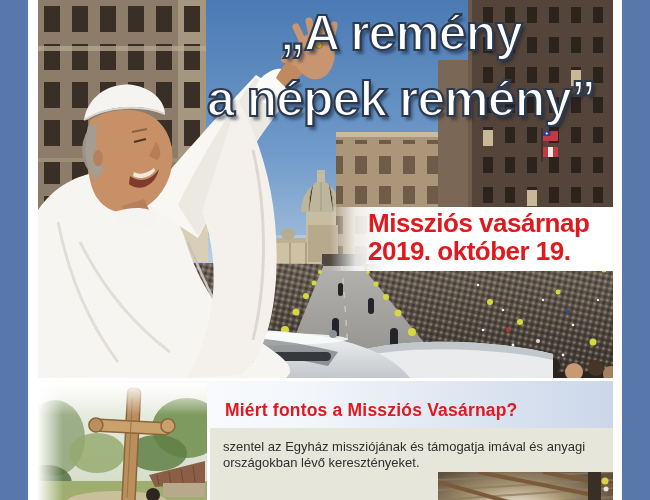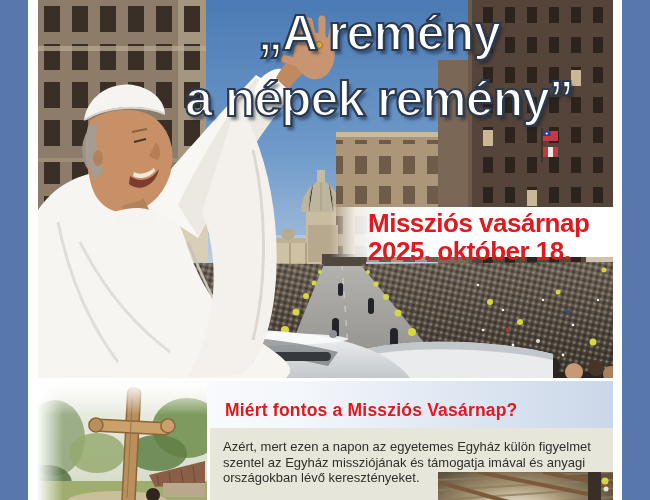--- a/index.html
+++ b/index.html
@@ -13,31 +13,31 @@
     background:#ffffff;overflow:hidden;
   }
   
   .main-photo{
     position:absolute;left:10px;top:0;width:575px;height:378px;
     overflow:hidden;background:#6f9ac9;
   }
   .main-photo svg{display:block;}
   
   .title-overlay{
-    position:absolute;left:136px;top:0px;width:430px;
+    position:absolute;left:158px;top:0px;width:430px;
     text-align:center;z-index:5;
     color:var(--title-white,#fff);
     font-size:50px;line-height:66px;font-weight:800;letter-spacing:-1px;
     -webkit-text-stroke:2.2px var(--title-outline,#2c3a50);
     text-shadow:3px 4px 3px rgba(22,32,52,.5);
     white-space:nowrap;
   }
   
   .date-banner{
-    position:absolute;left:302px;top:207px;width:283px;height:50px;z-index:6;
+    position:absolute;left:302px;top:207px;width:283px;height:64px;z-index:6;
     background:linear-gradient(90deg, rgba(255,255,255,0) 0%, rgba(255,255,255,.82) 9%, #ffffff 20%);
     padding-top:2px;box-sizing:border-box;
   }
   .date-banner .line{
     padding-left:38px;white-space:nowrap;
     color:var(--accent-red,#e0191f);
     font-size:26px;line-height:28px;font-weight:700;letter-spacing:-0.5px;
   }
   
   .heading-band{
@@ -308,28 +308,27 @@
     </svg>
   </div>
 
   <div class="title-overlay">
     <div>„A remény</div>
     <div>a népek remény”</div>
   </div>
 
   <div class="date-banner">
     <div class="line">Missziós vasárnap</div>
-    <div class="line">2025. október 18.</div>
+    <div class="line">2019. október 19.</div>
   </div>
 
   <div class="heading-band"></div>
   <div class="why-heading">Miért fontos a Missziós Vasárnap?</div>
 
   <div class="body-box">
-    <div class="bline">Azért, mert ezen a napon az egyetemes Egyház külön figyelmet</div>
     <div class="bline">szentel az Egyház missziójának és támogatja imával és anyagi</div>
     <div class="bline">országokban lévő keresztényeket.</div>
   </div>
 
   <div class="mission-photo" aria-label="wooden-cross-mission-village-photo">
     <svg width="170" height="130" viewBox="0 0 170 130">
       <defs>
         <linearGradient id="mg" x1="0" y1="0" x2="0" y2="1">
           <stop offset="0" stop-color="#eef0e6"></stop>
             <stop offset="1" stop-color="#cfd8c2"></stop>

